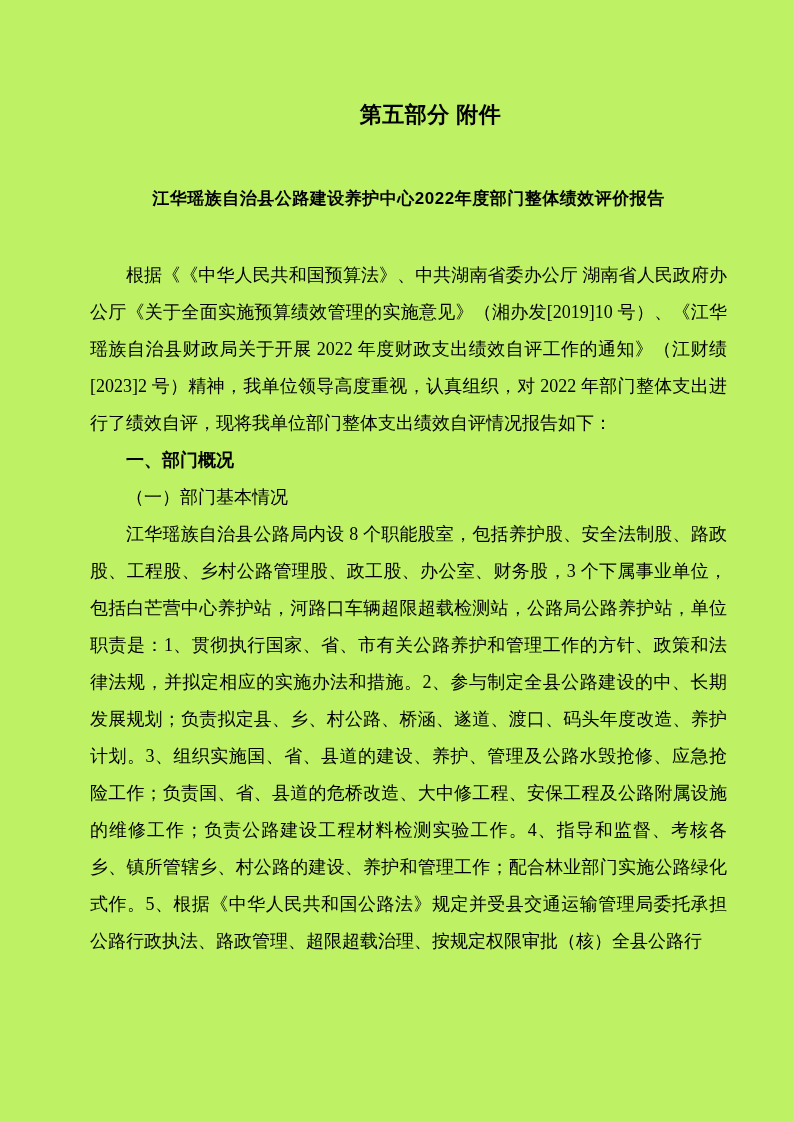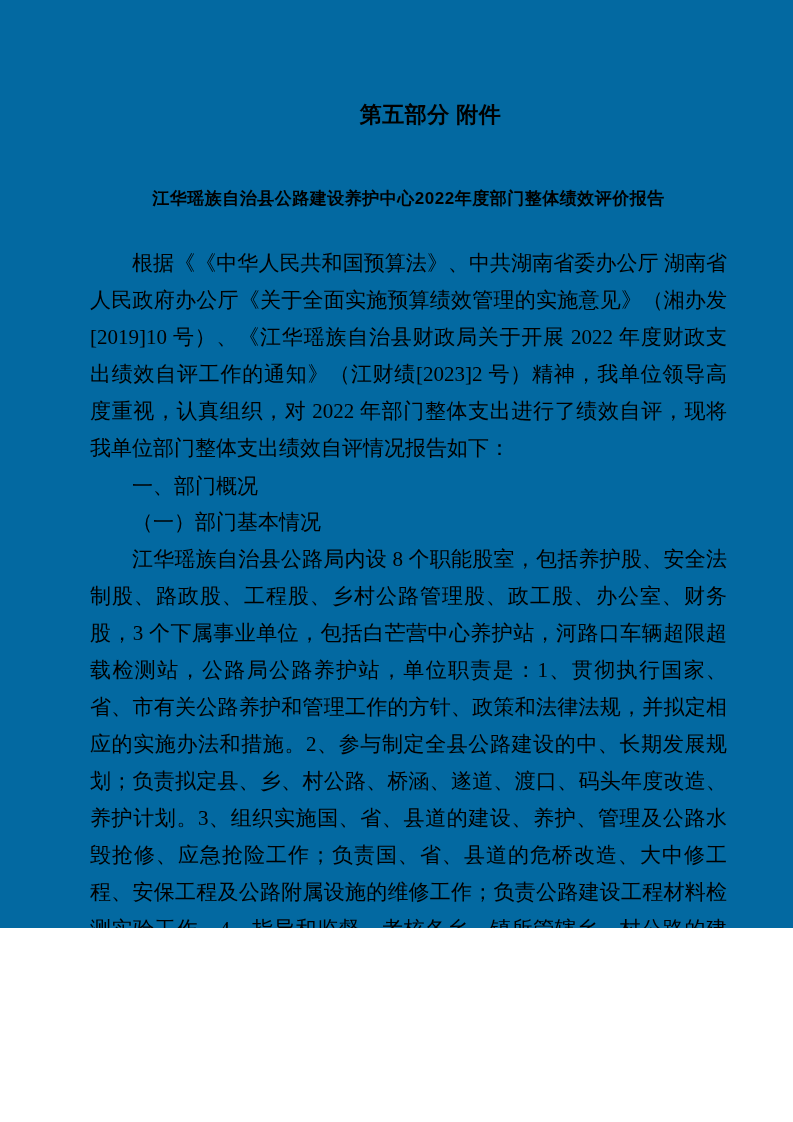--- a/index.html
+++ b/index.html
@@ -4,23 +4,23 @@
 <style>
   * { box-sizing: border-box; }
   html, body {
     margin: 0;
     padding: 0;
     background: #ffffff;
   }
   .page {
     position: relative;
     width: 793px;
-    height: 928px;
+    height: 1122px;
     margin: 0 auto;
-    background: #0369a1;
+    background: #bef264;
     color: #000000;
     padding: 100px 66px 0 90px;
     overflow: hidden;
   }
   .section-title {
     margin: 0;
     font-family: "Liberation Sans", "DejaVu Sans", sans-serif;
     font-weight: bold;
     font-size: 22px;
     line-height: 30px;
@@ -31,33 +31,33 @@
   .report-title {
     margin: 50px 0 0 0;
     font-family: "Liberation Sans", "DejaVu Sans", sans-serif;
     font-weight: bold;
     font-size: 17px;
     line-height: 38px;
     text-align: center;
     letter-spacing: 0.5px;
   }
   .doc-body {
-    margin-top: 27px;
+    margin-top: 39px;
     font-family: "Liberation Serif", "DejaVu Serif", serif;
-    font-size: 21px;
+    font-size: 18px;
     line-height: 37px;
     text-align: justify;
   }
   .para {
     margin: 0;
     text-indent: 2em;
   }
   .heading-1 {
     font-family: "Liberation Sans", "DejaVu Sans", sans-serif;
-    font-weight: normal;
+    font-weight: bold;
   }
   .subheading {
     font-weight: normal;
   }
 </style>
 </head>
 <body>
 
 <div class="page">
   <h1 class="section-title">第五部分 附件</h1>

